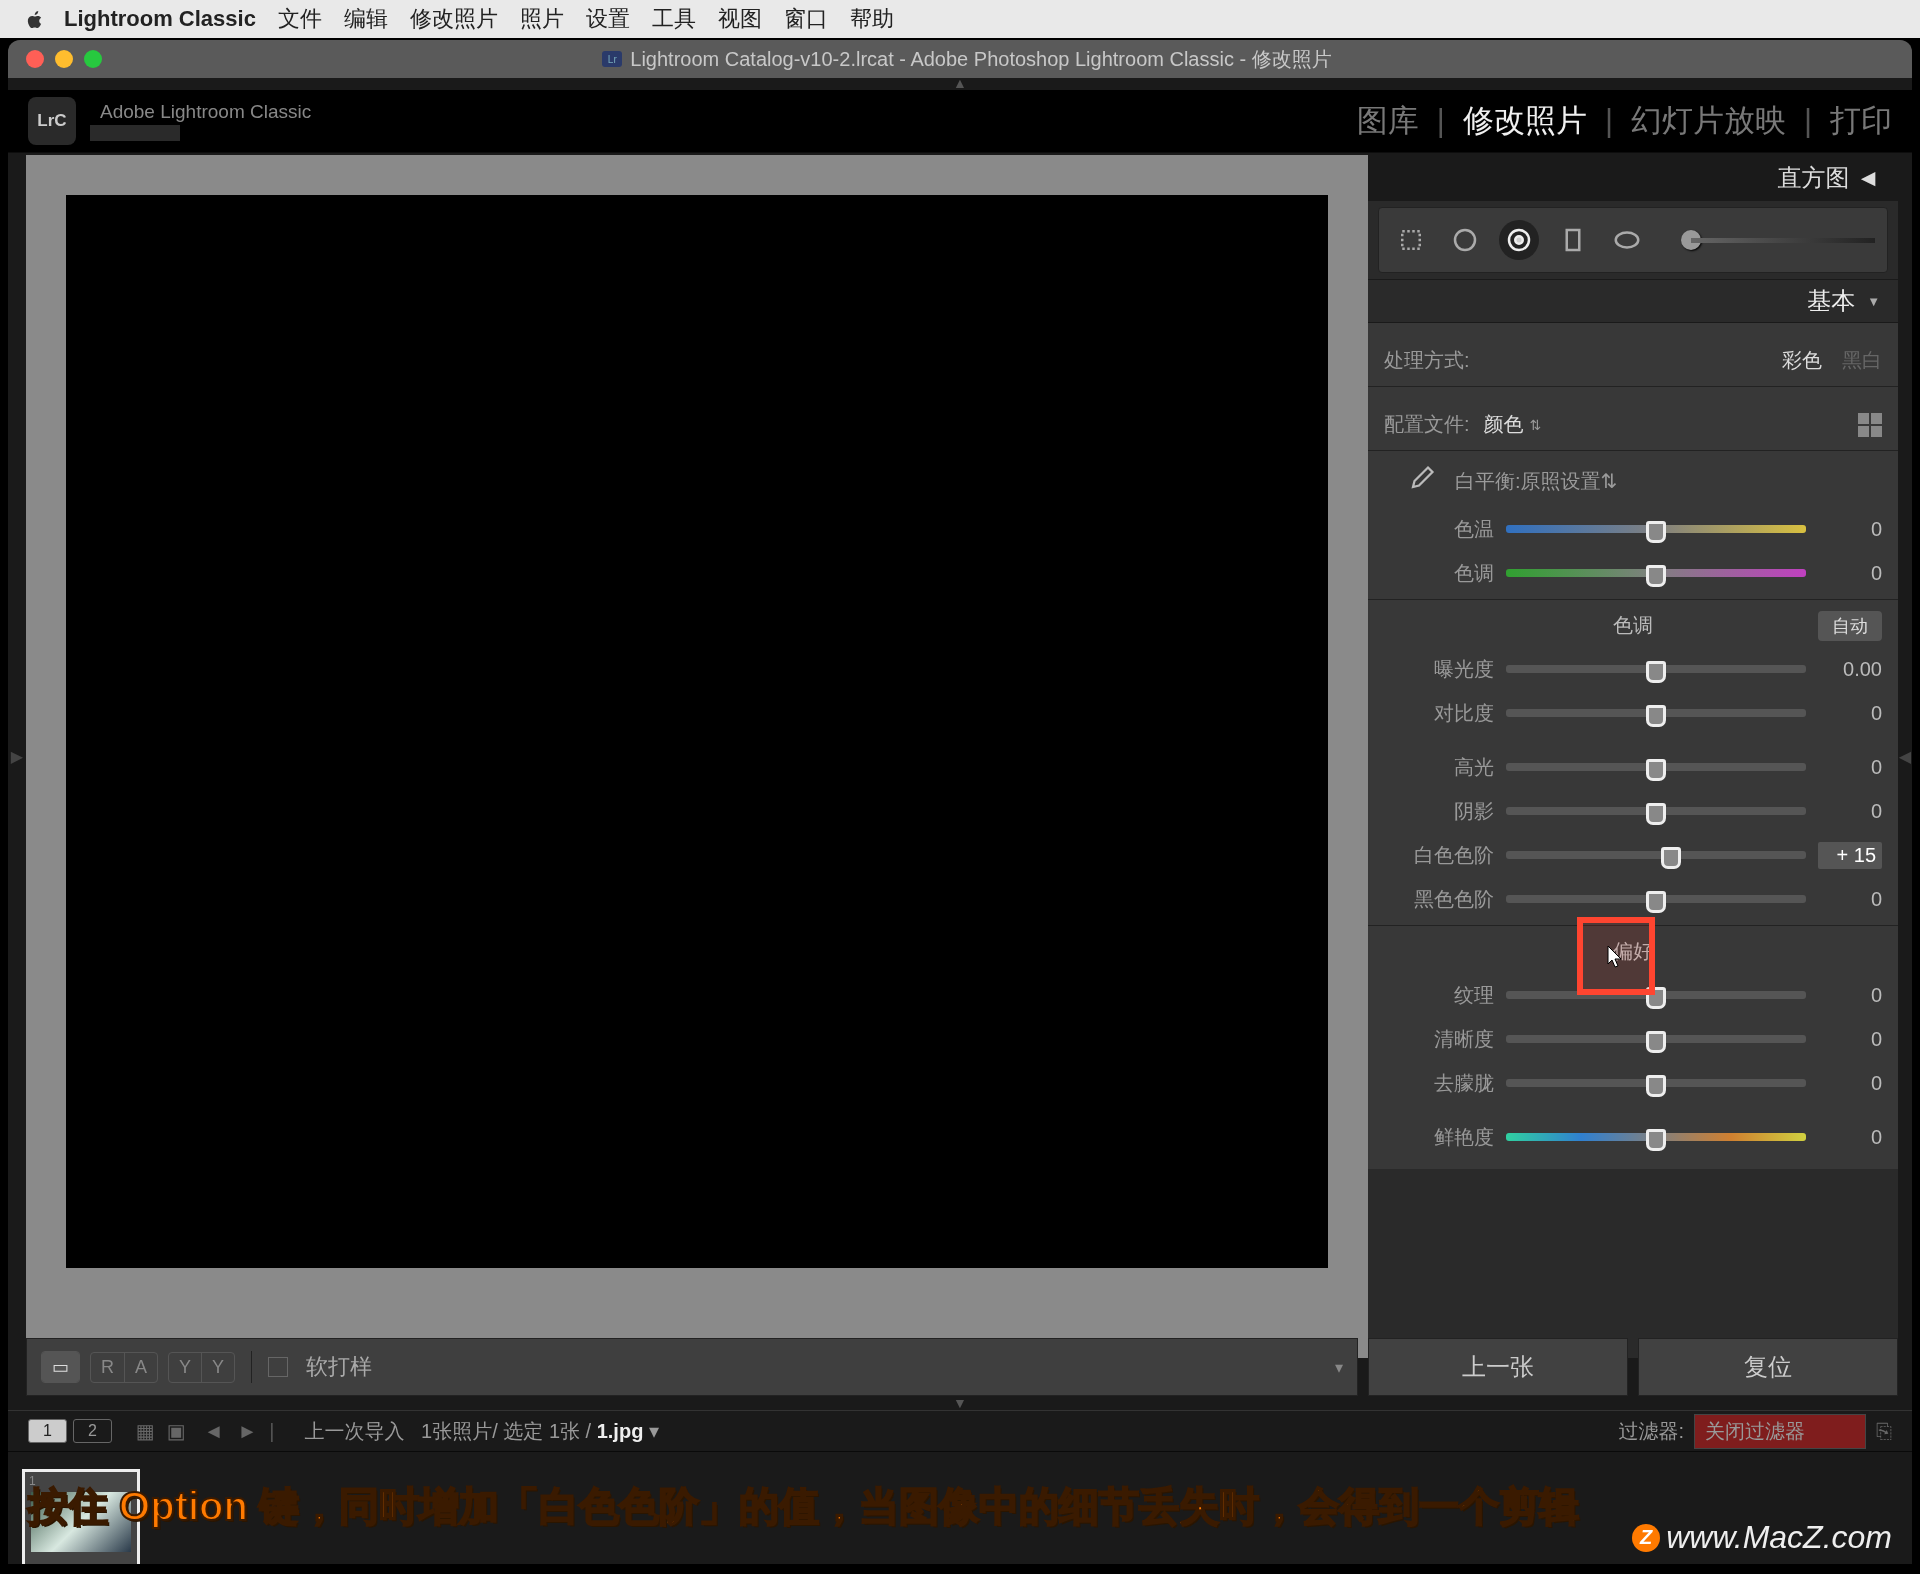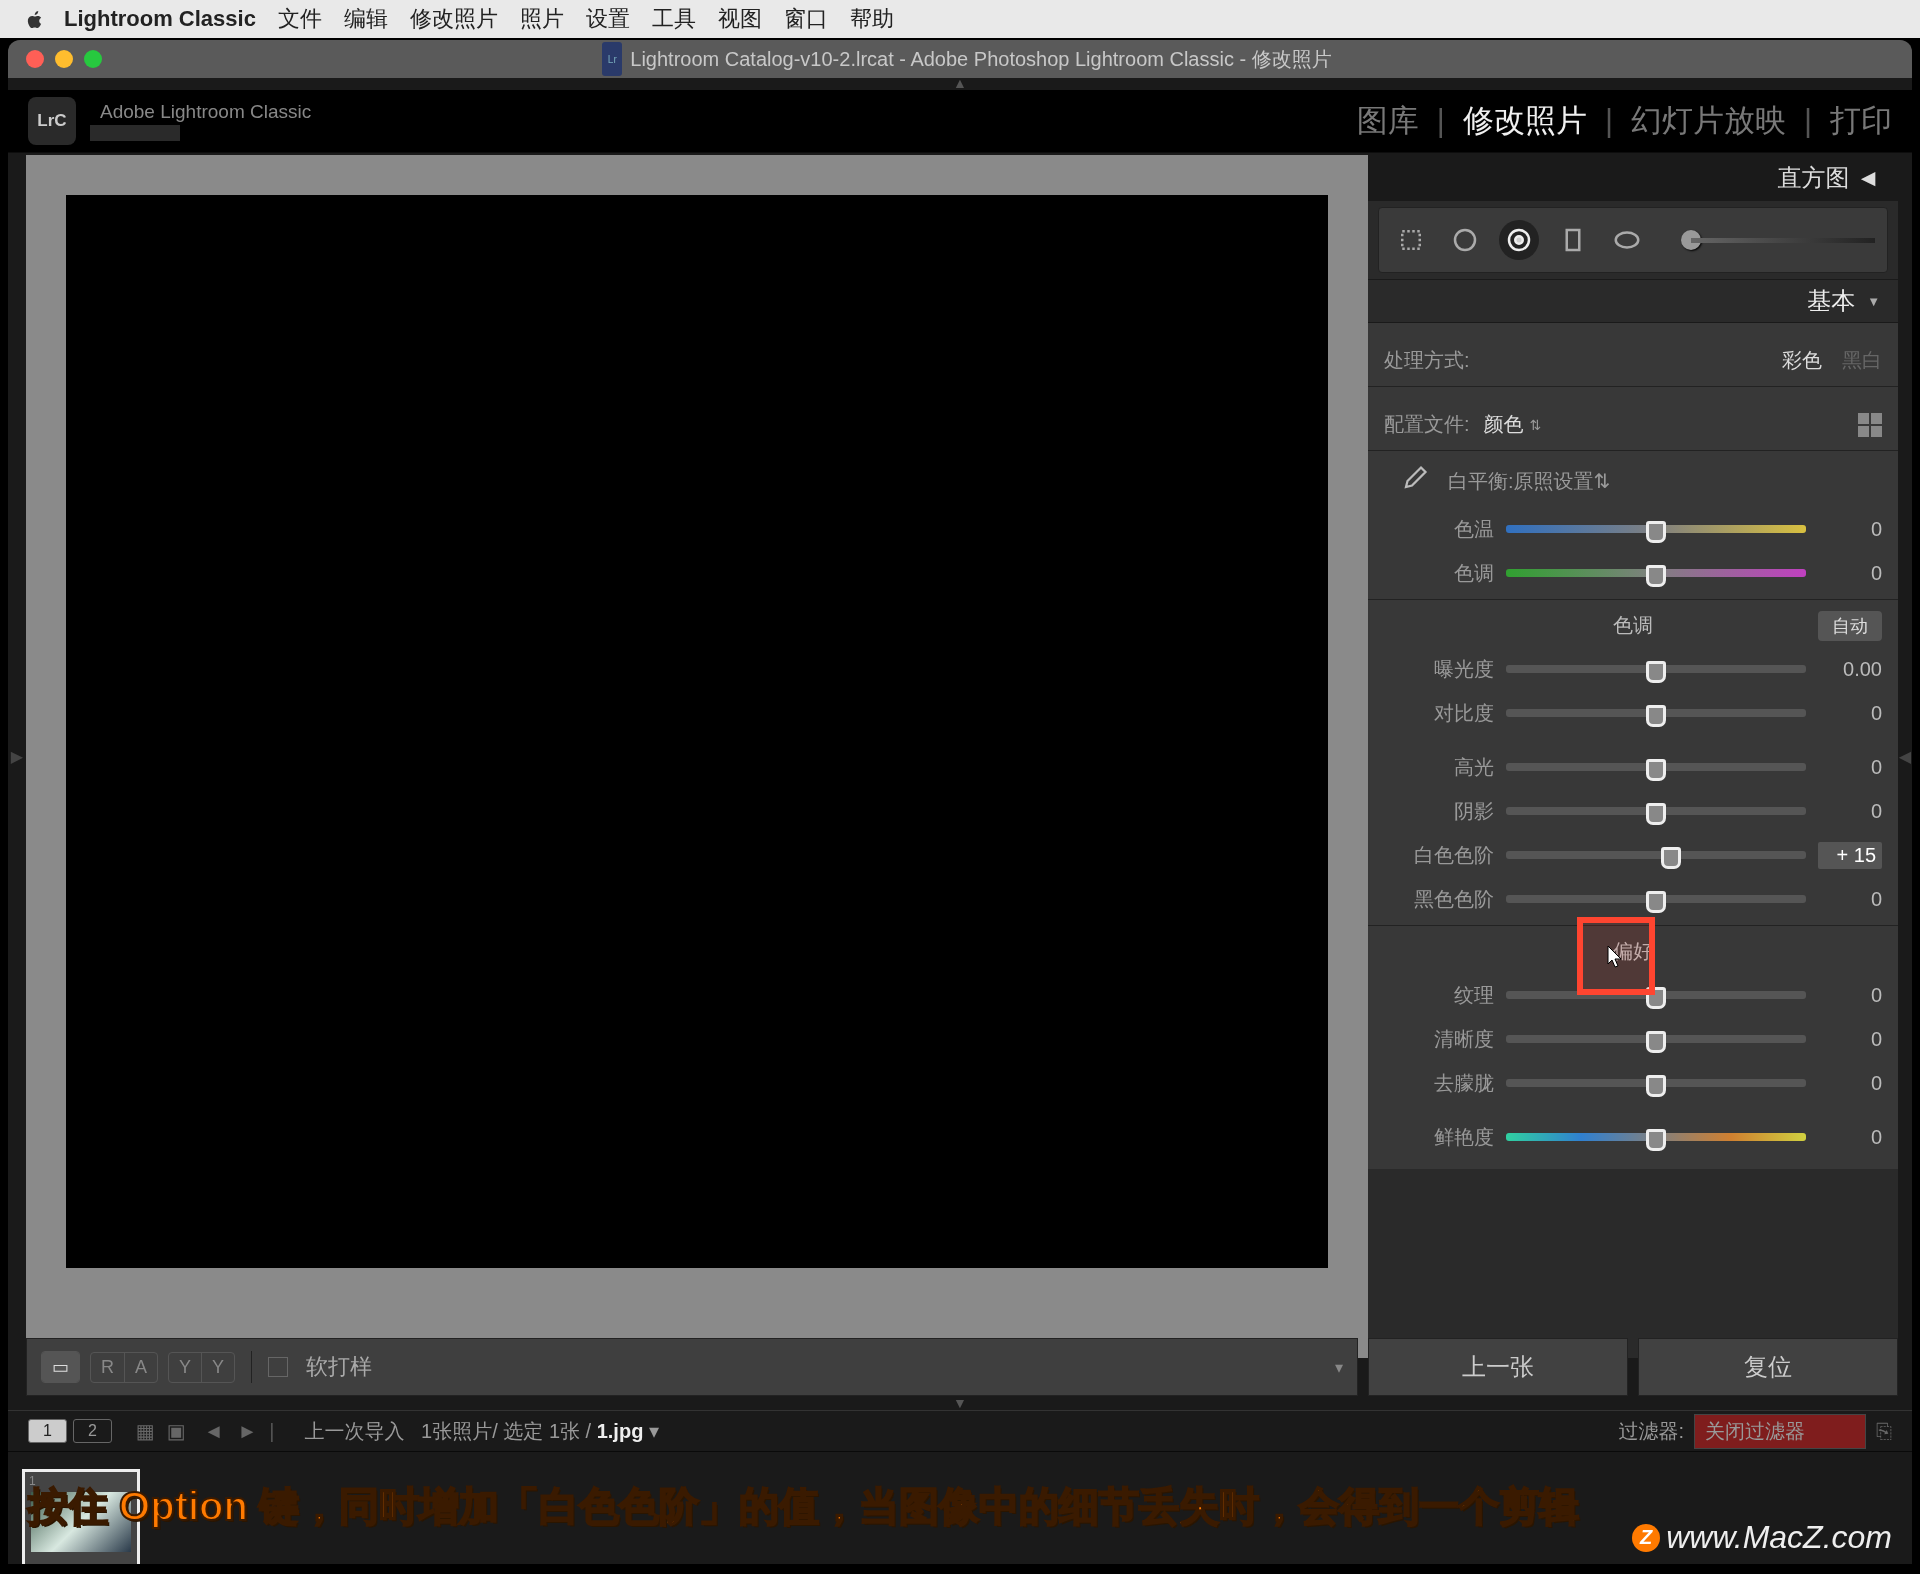--- a/index.html
+++ b/index.html
@@ -12,21 +12,21 @@
   
   
   .window { position:absolute; top:40px; left:8px; right:8px; bottom:10px; background:#1a1a1a; border-radius:12px 12px 0 0; overflow:hidden;}
   
   
   .titlebar { height:38px; background:#5a5a5a; display:flex; align-items:center; font-size:20px; color:#c8c8c8;}
   .btns { display:flex; gap:11px; margin-left:18px;}
   .tb { width:18px; height:18px; border-radius:50%;}
   .tb.close{background:#ff5f56;} .tb.min{background:#ffbd2e;} .tb.max{background:#27c93f;}
   .title { flex:1; text-align:center; display:flex; align-items:center; justify-content:center; gap:8px;}
-  .titleicon{width:20px;height:34px;background:#2a3a6a;border-radius:3px;display:flex;align-items:center;justify-content:center;font-size:10px;color:#7ab;}
+  .titleicon{width:20px;height:16px;background:#2a3a6a;border-radius:3px;display:flex;align-items:center;justify-content:center;font-size:10px;color:#7ab;}
   
   
   .header { height:62px; background:#000; display:flex; align-items:center; padding:0 20px; border-bottom:1px solid #0d0d0d;}
   .lrcicon{width:48px;height:48px;background:#2a2a2a;border-radius:8px;display:flex;align-items:center;justify-content:center;font-size:17px;color:#ccc;font-weight:600;}
   .appname2{margin-left:10px;font-size:19px;color:#888;}
   .modules{margin-left:auto;display:flex;align-items:center;font-size:31px;color:#787878;}
   .modules .sep{margin:0 18px;color:#555;}
   .modules .active{color:#f0f0f0;}
   .expand-arrow { text-align:center; color:#555; height:12px; line-height:10px; font-size:14px;}
   
@@ -64,21 +64,21 @@
   .slider-row{display:flex;align-items:center;padding:4px 16px;font-size:20px;height:36px;}
   .slider-row .sl-label{width:110px;text-align:right;color:#999;}
   .slider-row .track{flex:1;height:8px;background:#555;margin:0 12px;position:relative;border-radius:3px;}
   .slider-row .thumb{position:absolute;top:-4px;width:14px;height:16px;background:#888;border-radius:3px 3px 7px 7px;transform:translateX(-50%);}
   .slider-row .num{width:64px;text-align:right;color:#bbb;font-size:20px;}
   .slider-row.hl .num{background:#555;color:#fff;padding:2px 6px;border-radius:2px;width:52px;}
   .track.temp{background:linear-gradient(to right,#3070c0,#808080,#d8c040);}
   .track.tint{background:linear-gradient(to right,#30a030,#808080,#c040c0);}
   .track.vib{background:linear-gradient(to right,#30d0a0,#3080d0,#808080,#d08030,#d0d040);}
   
-  .eyedrop-row{display:flex;align-items:center;padding:8px 24px;font-size:20px;}
+  .eyedrop-row{display:flex;align-items:center;padding:8px 31px;font-size:20px;}
   .eyedrop{width:40px;height:36px;margin-right:16px;color:#999;}
   
   .subheader-row{display:flex;align-items:center;justify-content:center;padding:8px 16px;font-size:20px;color:#bbb;position:relative;}
   .subheader-row .autobtn{position:absolute;right:16px;background:#555;color:#ddd;padding:3px 14px;border-radius:4px;font-size:18px;cursor:pointer;}
   
   .gridicon{width:24px;height:24px;display:grid;grid-template-columns:1fr 1fr;grid-template-rows:1fr 1fr;gap:2px;}
   .gridicon div{background:#888;}
   
   
   .hlbox{position:absolute;width:66px;height:66px;border:6px solid #ff4530;background:rgba(255,69,48,.12);pointer-events:none;}

